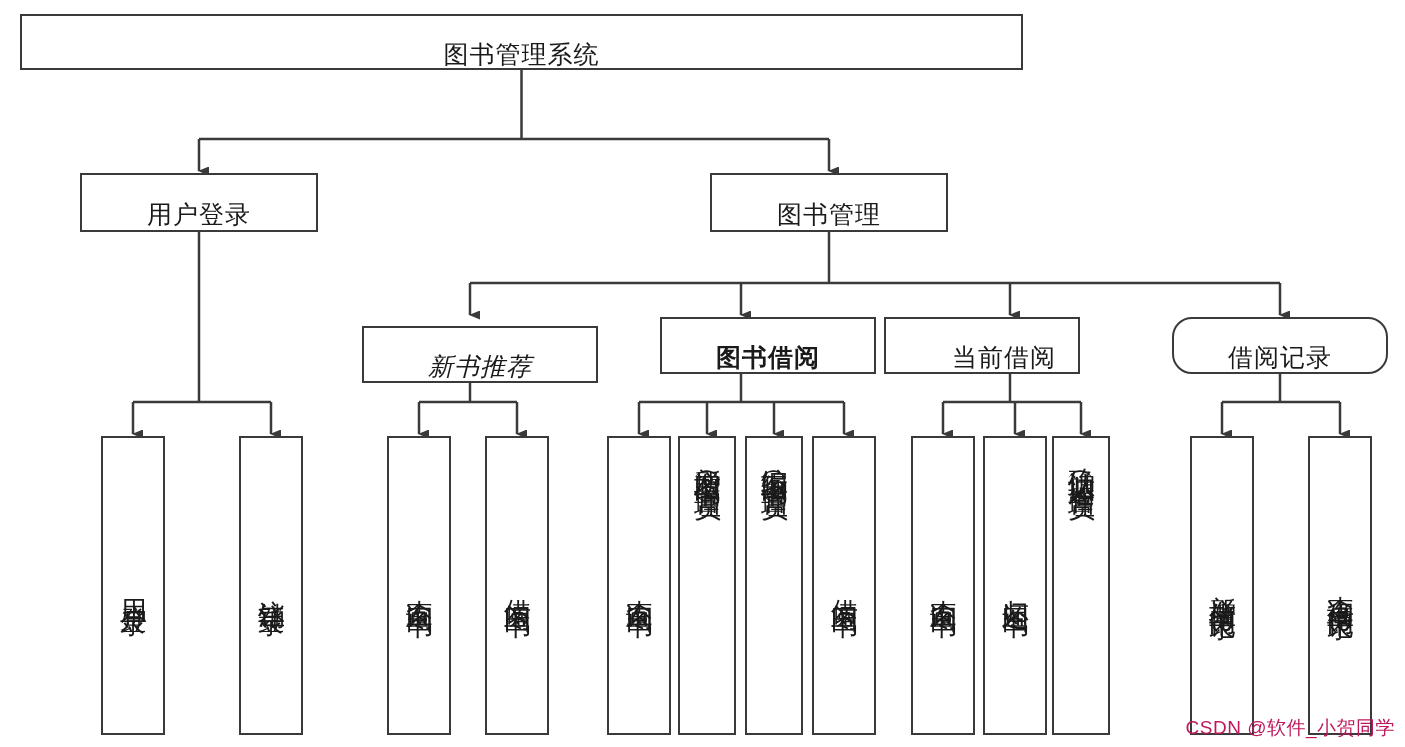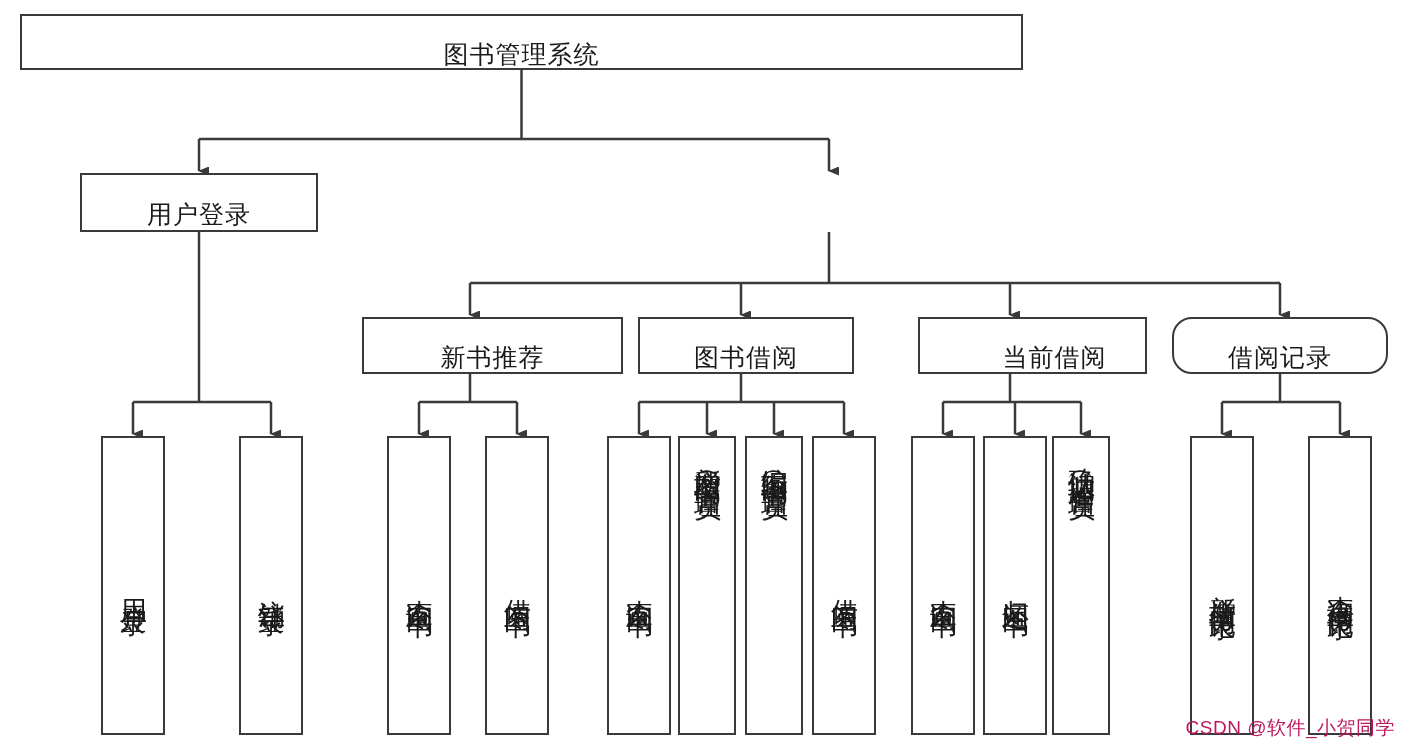--- a/index.html
+++ b/index.html
@@ -126,27 +126,30 @@
         <path d="M 1340 402 L 1340 434" marker-end="url(#arrowhead)"></path>
       </g>
   </svg>
 
   <div class="node root horiz" style="left: 20px; top: 14px; width: 1003px; height: 56px;">
     <span class="lbl">图书管理系统</span>
   </div>
   <div class="node horiz" style="left: 80px; top: 173px; width: 238px; height: 59px;">
     <span class="lbl">用户登录</span>
   </div>
-  <div class="node horiz" style="left: 362px; top: 317px; width: 261px; height: 57px;">
+  <div class="node horiz" style="left: 710px; top: 173px; width: 238px; height: 59px;">
+    <span class="lbl">图书管理</span>
+  </div>
+  <div class="node horiz" style="left: 362px; top: 326px; width: 236px; height: 57px; font-style: italic;">
     <span class="lbl">新书推荐</span>
   </div>
-  <div class="node horiz" style="left: 638px; top: 317px; width: 216px; height: 57px;">
+  <div class="node horiz" style="left: 660px; top: 317px; width: 216px; height: 57px; font-weight: bold;">
     <span class="lbl">图书借阅</span>
   </div>
-  <div class="node horiz" style="left: 918px; top: 317px; width: 229px; height: 57px; padding-left: 44px;">
+  <div class="node horiz" style="left: 884px; top: 317px; width: 196px; height: 57px; padding-left: 44px;">
     <span class="lbl">当前借阅</span>
   </div>
   <div class="node horiz" style="left: 1172px; top: 317px; width: 216px; height: 57px; border-radius: 20px;">
     <span class="lbl">借阅记录</span>
   </div>
   <div class="node vert centered" style="left: 101px; top: 436px; width: 64px; height: 299px;">
     <span class="lbl">用户登录</span>
   </div>
   <div class="node vert centered" style="left: 239px; top: 436px; width: 64px; height: 299px;">
     <span class="lbl">注销登录</span>

